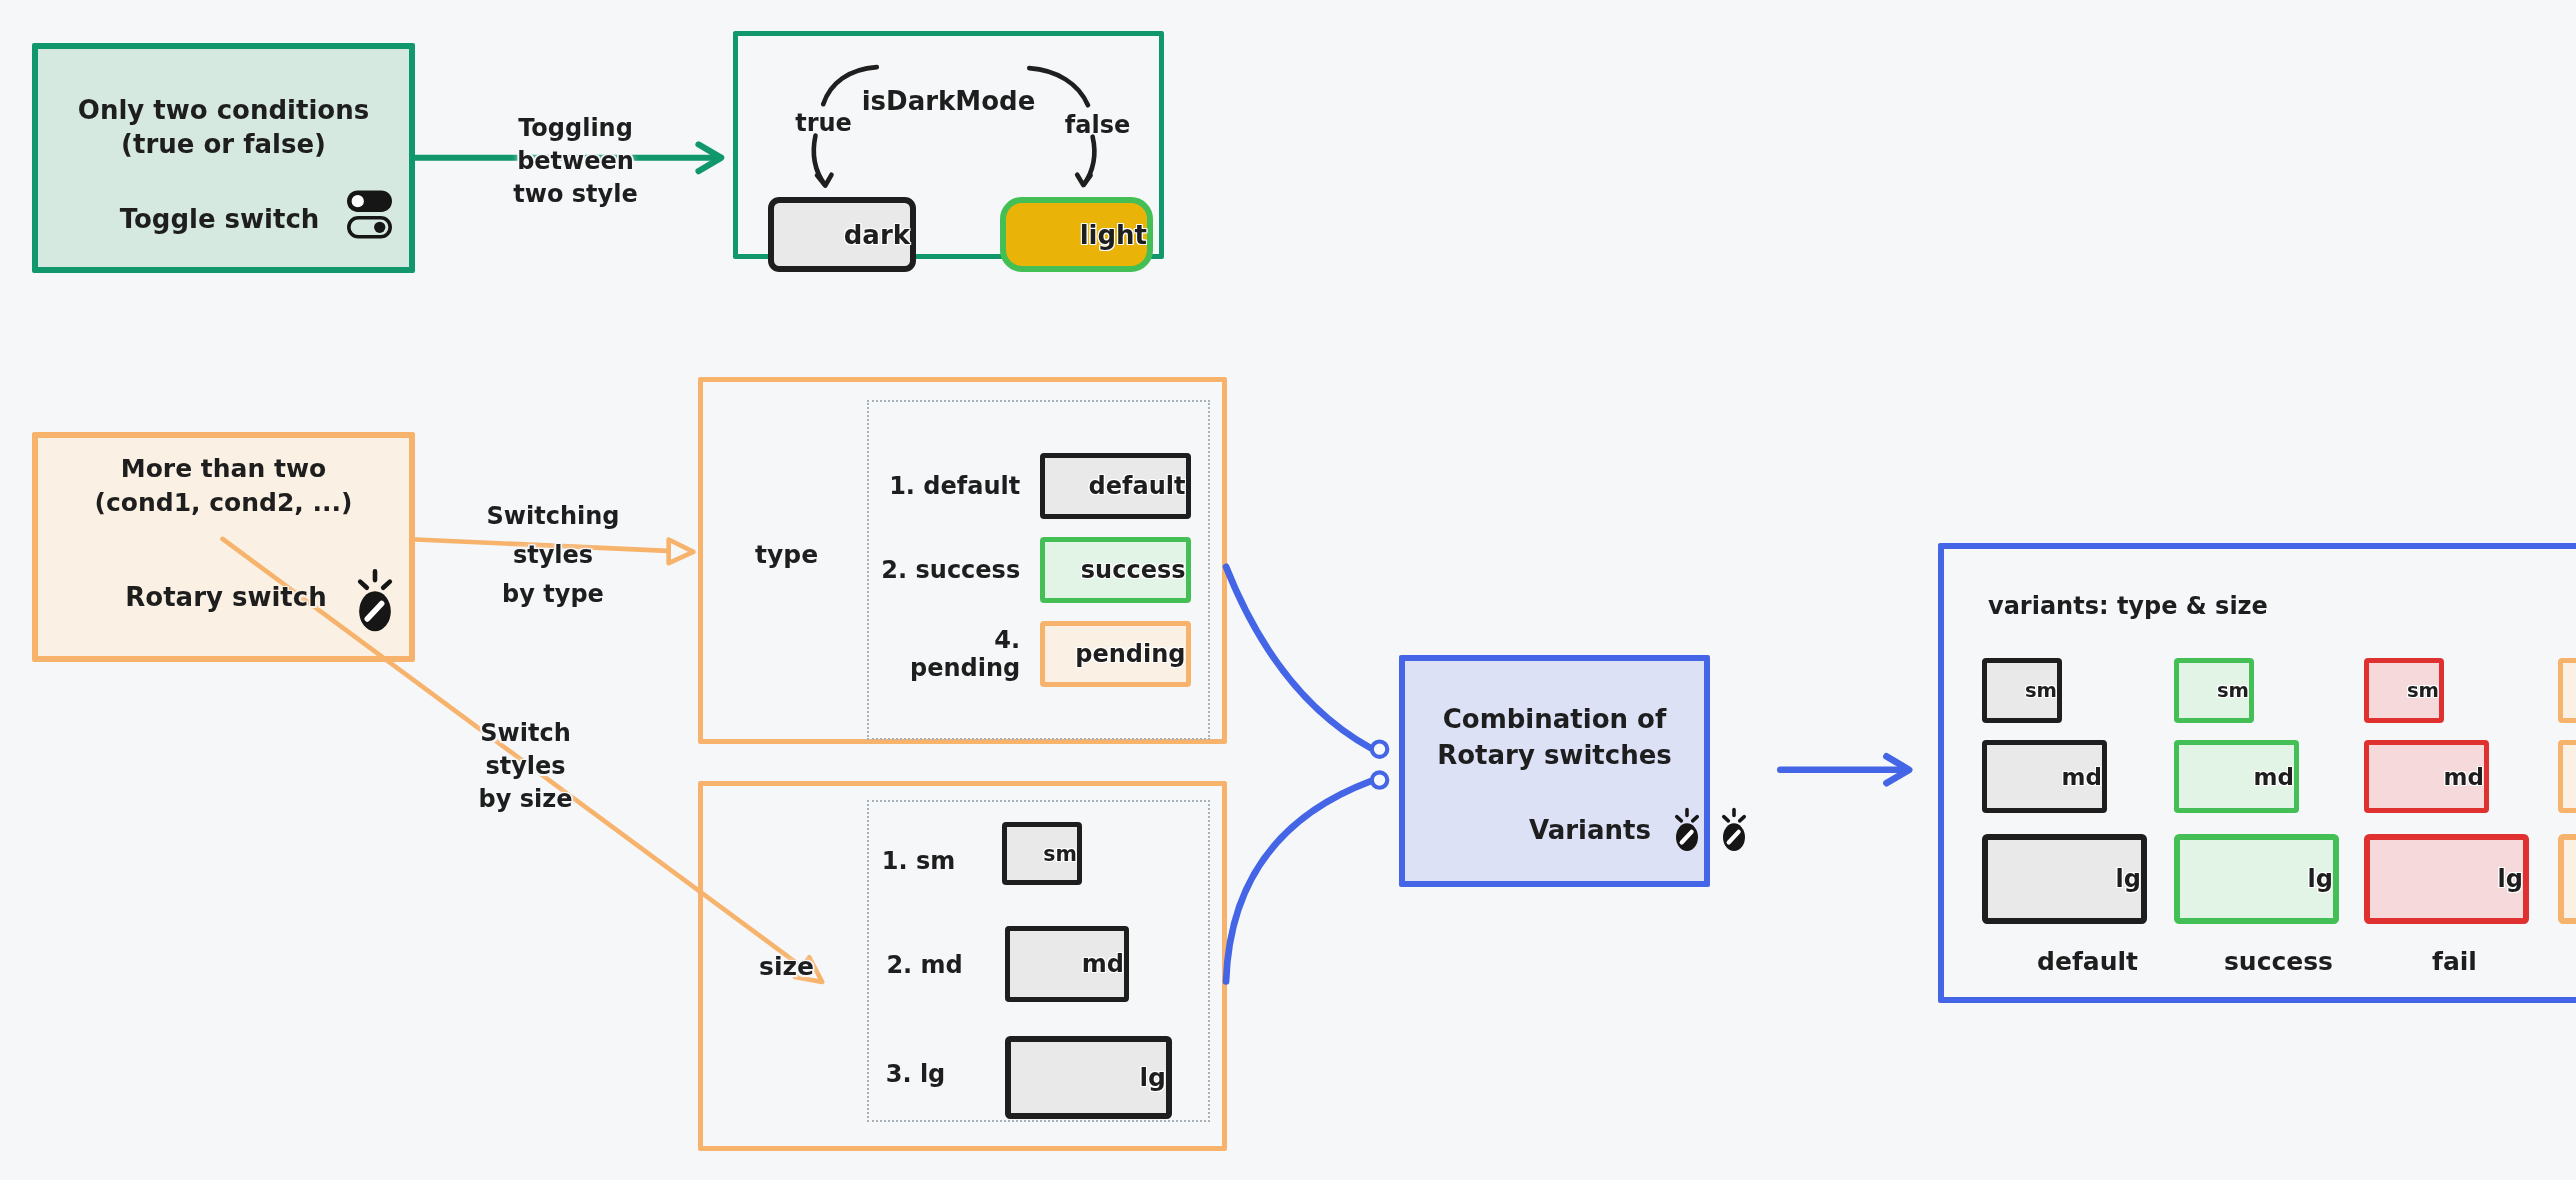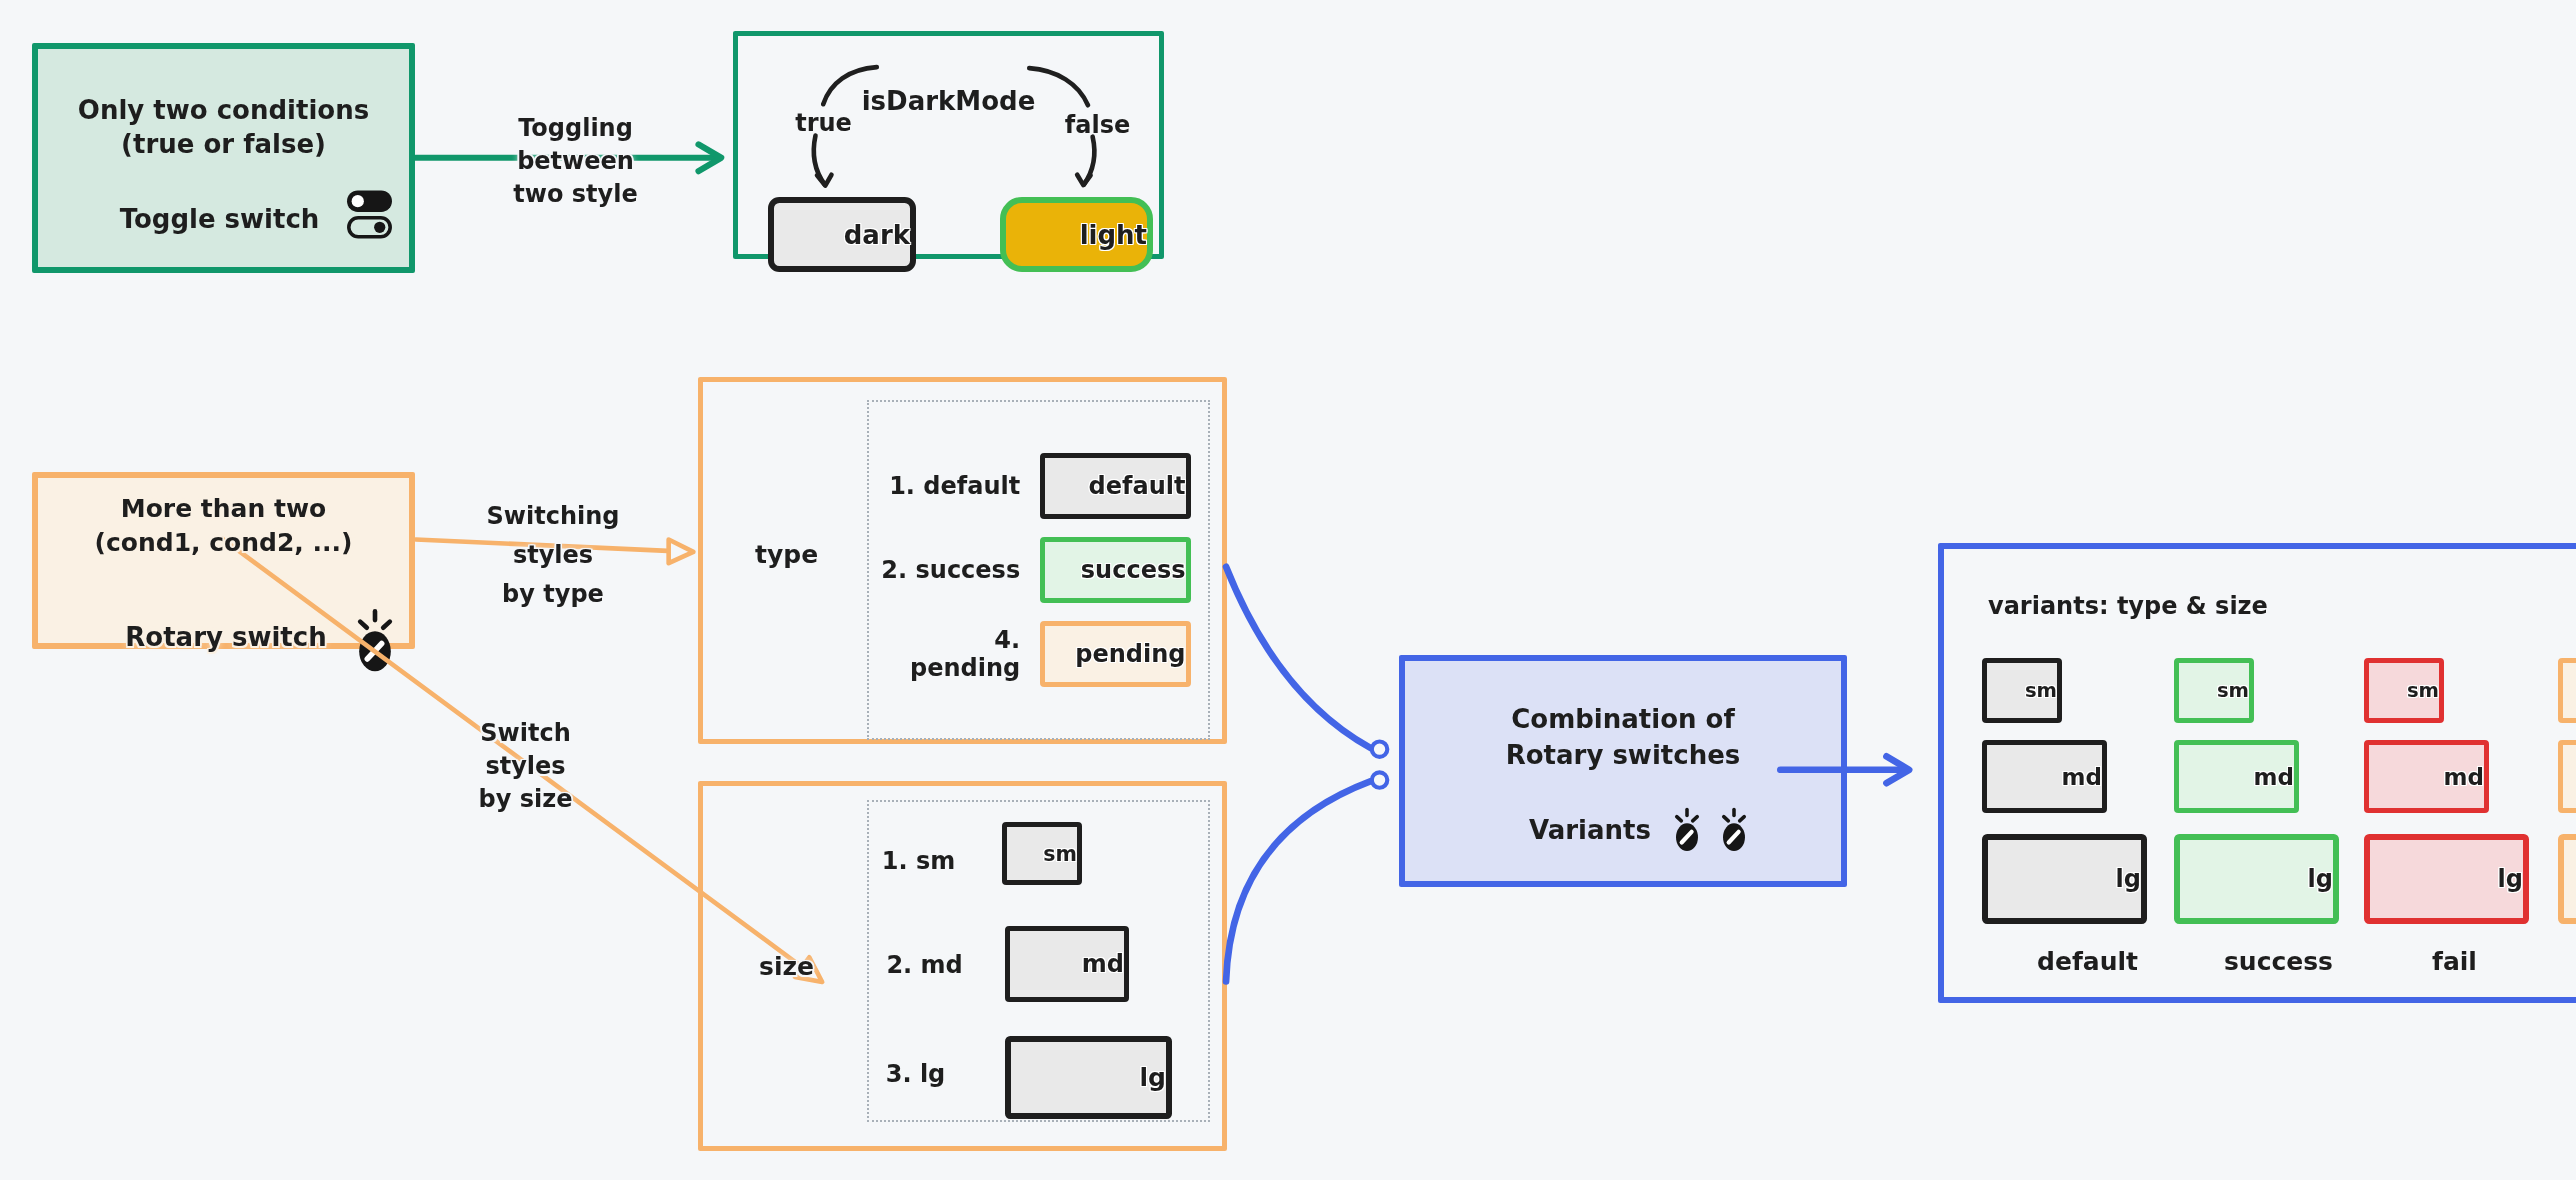--- a/index.html
+++ b/index.html
@@ -55,21 +55,21 @@
     <div class="abs center" style="left:34px;top:73px;width:103px;font-size:24px;">true</div>
     <div class="abs center" style="left:308px;top:75px;width:103px;font-size:24px;">false</div>
     <div class="chip" style="left:30px;top:161px;width:148px;height:75px;background:#e9e9e9;border:6.7px solid #1e1e1e;border-radius:11.3px;">
       <span class="halo-white" style="font-size:26px;">dark</span>
     </div>
     <div class="chip" style="left:262px;top:161px;width:153px;height:75px;background:#eab308;border:6.7px solid #43bf55;border-radius:22px;">
       <span class="halo-white" style="font-size:26px;">light</span>
     </div>
   </div>
 
-  <div class="box" style="left:32px;top:432px;width:383px;height:177px;background:#faf1e4;border:6.2px solid #f7b26b;margin-top:40px;">
+  <div class="box" style="left:32px;top:432px;width:383px;height:230px;background:#faf1e4;border:6.2px solid #f7b26b;">
     <div class="z10 center lines halo-cream" style="left:0;top:14.4px;width:100%;font-size:25px;">
       <div>More than two</div>
       <div>(cond1, cond2, ...)</div>
     </div>
     <div class="z10 center halo-cream" style="left:49px;top:144px;width:278px;font-size:26px;">Rotary switch</div>
     <svg class="abs" style="left:314px;top:128px;" width="46" height="67" viewBox="0 0 90 130">
       <line x1="16" y1="30" x2="29" y2="42" stroke="#161616" stroke-width="9" stroke-linecap="round"></line>
       <line x1="45" y1="10" x2="45" y2="27" stroke="#161616" stroke-width="9" stroke-linecap="round"></line>
       <line x1="74" y1="30" x2="61" y2="42" stroke="#161616" stroke-width="9" stroke-linecap="round"></line>
       <ellipse cx="45" cy="88" rx="31" ry="39" fill="#161616"></ellipse>
@@ -112,21 +112,21 @@
       <div class="chip v-default" style="left:136px;top:124px;width:124px;height:76px;">
         <span class="halo-white" style="font-size:24px;">md</span>
       </div>
       <div class="abs center halo-bg" style="left:0;top:258px;width:93px;font-size:24px;">3. lg</div>
       <div class="chip v-default big-border" style="left:136px;top:234px;width:167px;height:83px;">
         <span class="halo-white" style="font-size:25px;">lg</span>
       </div>
     </div>
   </div>
 
-  <div class="box" style="left:1399px;top:655px;width:448px;height:232px;background:#dce1f6;border:6.7px solid #4365e6;border-radius:2.1px;">
+  <div class="box" style="left:1399px;top:655px;width:311px;height:232px;background:#dce1f6;border:6.7px solid #4365e6;border-radius:2.1px;">
     <div class="abs center" style="left:0;top:40px;width:100%;font-size:26px;line-height:36px;">
       <div>Combination of</div>
       <div>Rotary switches</div>
     </div>
     <div class="abs center" style="left:82px;top:154px;width:206px;font-size:26px;">Variants</div>
     <svg class="abs" style="left:266px;top:145px;" width="32" height="46" viewBox="0 0 90 130">
       <line x1="16" y1="30" x2="29" y2="42" stroke="#161616" stroke-width="10" stroke-linecap="round"></line>
       <line x1="45" y1="10" x2="45" y2="27" stroke="#161616" stroke-width="10" stroke-linecap="round"></line>
       <line x1="74" y1="30" x2="61" y2="42" stroke="#161616" stroke-width="10" stroke-linecap="round"></line>
       <ellipse cx="45" cy="88" rx="31" ry="39" fill="#161616"></ellipse>

